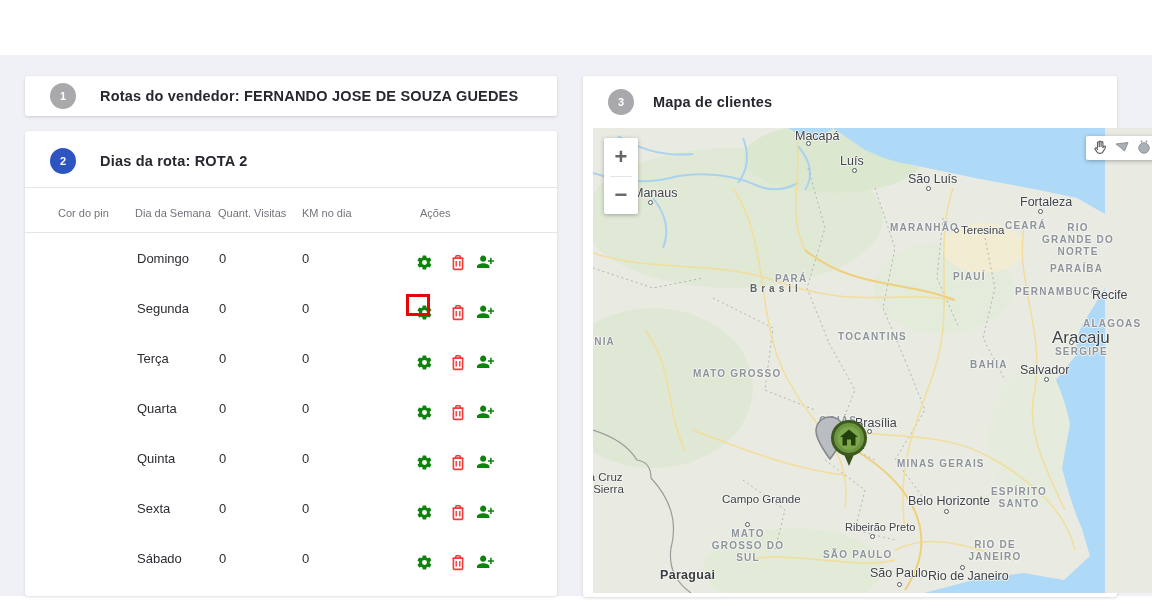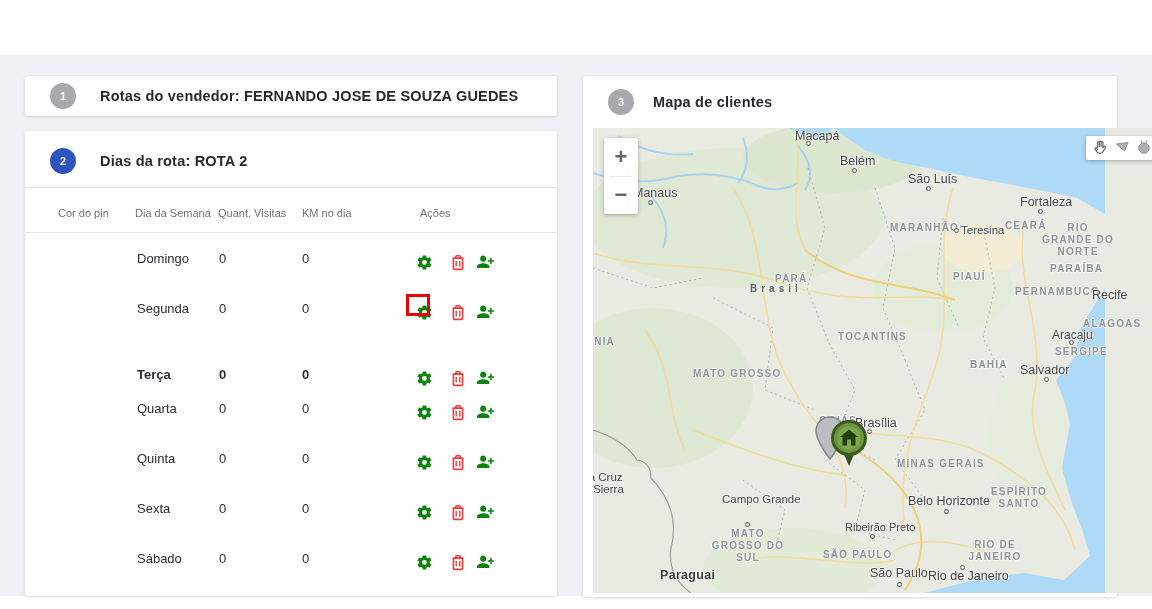--- a/index.html
+++ b/index.html
@@ -116,21 +116,21 @@
               <rect x="3.4" y="4.2" width="9.2" height="11.2" rx="1"></rect>
               <path d="M6.2 7 V12.5 M9.8 7 V12.5" stroke-width="1.4"></path>
             </svg></span></button>
       <button class="abtn a-person"><span><svg width="19" height="17" viewBox="0 0 24 22">
               <g fill="#0a840a" transform="scale(-1,1) translate(-24,0)">
                 <path d="M15 10c2.2 0 4-1.8 4-4s-1.8-4-4-4-4 1.8-4 4 1.8 4 4 4zm-9-2V5H4v3H1v2h3v3h2v-3h3V8H6zm9 4c-2.7 0-8 1.3-8 4v2h16v-2c0-2.7-5.3-4-8-4z"></path>
               </g>
             </svg></span></button>
     </div>
 
-    <div class="row" style="top:218px;font-weight:bold;">
+    <div class="row" style="top:202px;">
       <span class="pin-wrap"><span class="pin" style="background-color: rgb(98, 170, 220);"></span></span>
       <span class="cell c-day">Terça</span>
       <span class="cell c-vis">0</span>
       <span class="cell c-km">0</span>
       <button class="abtn a-gear"><span><svg width="17" height="17" viewBox="0 0 24 24">
               <path fill="#0a840a" d="M19.4 13c.05-.32.07-.66.07-1s-.02-.68-.07-1l2.1-1.65a.5.5 0 0 0 .12-.64l-2-3.46a.5.5 0 0 0-.61-.22l-2.49 1a7.3 7.3 0 0 0-1.73-1L14.4 2.4a.5.5 0 0 0-.5-.4h-4a.5.5 0 0 0-.5.42l-.37 2.65c-.63.26-1.21.6-1.74 1l-2.49-1a.5.5 0 0 0-.61.22l-2 3.46a.5.5 0 0 0 .12.64L4.4 11c-.05.32-.07.66-.07 1s.02.68.07 1l-2.1 1.65a.5.5 0 0 0-.12.64l2 3.46c.12.22.39.3.61.22l2.49-1c.53.4 1.11.74 1.74 1l.37 2.65c.04.24.25.42.5.42h4c.25 0 .46-.18.5-.42l.37-2.65c.63-.26 1.21-.6 1.74-1l2.49 1c.22.08.49 0 .61-.22l2-3.46a.5.5 0 0 0-.12-.64L19.4 13zM12 15.5A3.5 3.5 0 1 1 12 8.5a3.5 3.5 0 0 1 0 7z"></path>
             </svg></span></button>
       <button class="abtn a-trash"><span><svg width="16" height="17" viewBox="0 0 16 17" fill="none" stroke="#f23b3b" stroke-width="1.6">
               <path d="M2.5 4.2 H13.5"></path>
               <path d="M5.8 4 V2.6 a.8.8 0 0 1 .8-.8 h2.8 a.8.8 0 0 1 .8.8 V4"></path>
@@ -289,36 +289,36 @@
         </g>
 
         <g fill="#aed9f7">
           <path d="M240,0 L272,22 Q300,35 320,37 L382,50 L446,62 L484,70 L512,86 L512,0 Z"></path>
           <path d="M512,160 L496,186 Q481,206 484,226 L463,252 Q473,275 477,296 L469,340 Q478,376 489,401 L497,428 L471,452 L431,445 L381,452 L331,465 L512,465 Z"></path>
           <path d="M196,0 Q214,14 228,10 L240,0 Z"></path>
         </g>
       </svg>
 
       <span class="mlabel m-city" style="left:202px;top:1px;">Macapá</span>
-      <span class="mlabel m-city" style="left:247px;top:26px;">Belém</span>
+      <span class="mlabel m-city" style="left:247px;top:26px;">Luís</span>
       <span class="mlabel m-city" style="left:315px;top:44px;">São Luís</span>
       <span class="mlabel m-city" style="left:40px;top:58px;">Manaus</span>
       <span class="mlabel m-city" style="left:427px;top:67px;">Fortaleza</span>
       <span class="mlabel m-state" style="left:297px;top:94px;">MARANHÃO</span>
       <span class="mlabel m-city" style="left:368px;top:96px;font-size:11.5px;">Teresina</span>
       <span class="mlabel m-state" style="left:412px;top:92px;">CEARÁ</span>
       <span class="mlabel m-state wrap" style="left:449px;top:94px;width:72px;text-align:center;">RIO GRANDE DO NORTE</span>
       <span class="mlabel m-state" style="left:182px;top:106px;margin-top:39px;">PARÁ</span>
       <span class="mlabel m-state" style="left:360px;top:143px;">PIAUÍ</span>
       <span class="mlabel m-state" style="left:457px;top:135px;">PARAÍBA</span>
       <span class="mlabel m-country" style="left:157px;top:155px;">Brasil</span>
       <span class="mlabel m-state" style="left:422px;top:158px;">PERNAMBUCO</span>
       <span class="mlabel m-city" style="left:499px;top:160px;">Recife</span>
       <span class="mlabel m-state" style="left:490px;top:190px;">ALAGOAS</span>
-      <span class="mlabel m-city" style="left:459px;top:200px;font-size:12px;">Aracaju</span>
+      <span class="mlabel m-city" style="left:459px;top:200px;font-size:17px;">Aracaju</span>
       <span class="mlabel m-state" style="left:462px;top:218px;">SERGIPE</span>
       <span class="mlabel m-state" style="left:245px;top:203px;">TOCANTINS</span>
       <span class="mlabel m-state" style="left:-42px;top:208px;">RONDÔNIA</span>
       <span class="mlabel m-state" style="left:100px;top:240px;">MATO GROSSO</span>
       <span class="mlabel m-state" style="left:377px;top:231px;">BAHIA</span>
       <span class="mlabel m-city" style="left:427px;top:235px;">Salvador</span>
       <span class="mlabel m-state" style="left:226px;top:287px;">GOIÁS</span>
       <span class="mlabel m-city" style="left:262px;top:288px;">Brasília</span>
       <span class="mlabel m-city" style="left:228px;top:310px;">Goiânia</span>
       <span class="mlabel m-state" style="left:304px;top:330px;">MINAS GERAIS</span>

